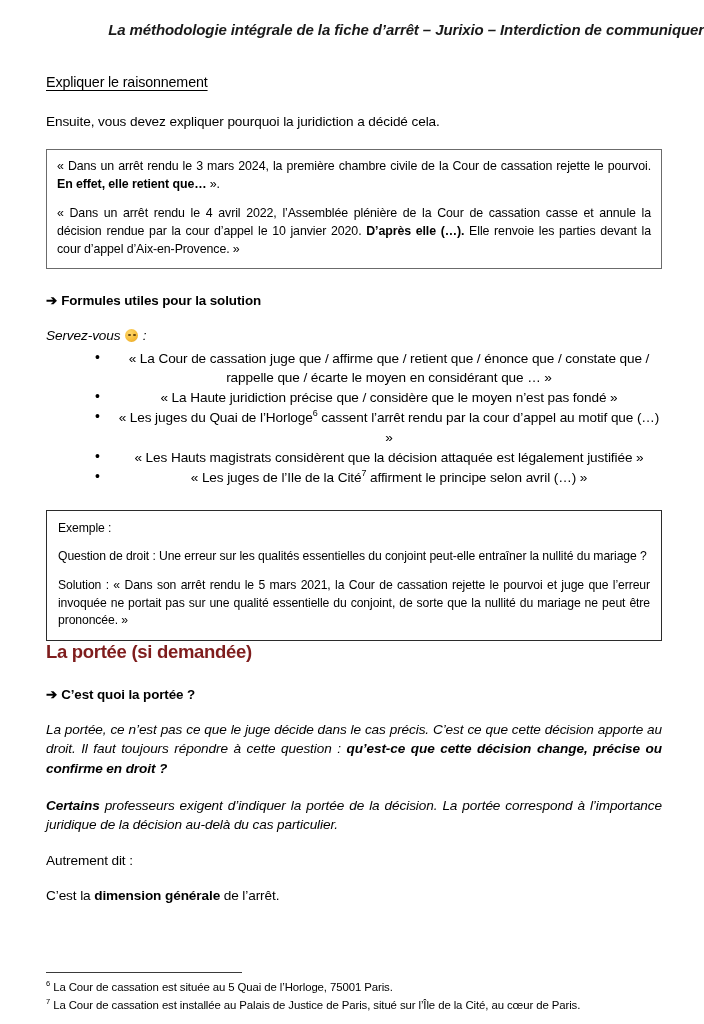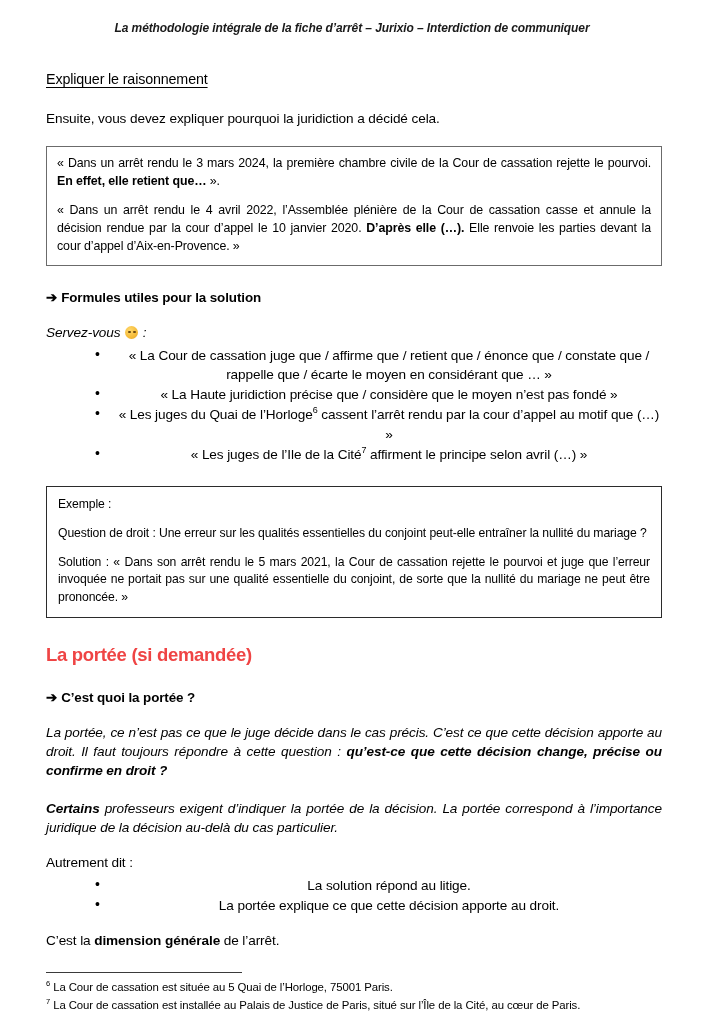--- a/index.html
+++ b/index.html
@@ -16,24 +16,24 @@
     overflow: hidden;
   }
   .page {
     width: 704px;
     height: 1024px;
     position: relative;
     box-sizing: border-box;
     padding: 0;
   }
   .doc-header {
-    text-align: center;
+    text-align: right;
     font-style: italic;
     font-weight: bold;
-    font-size: 12px;
+    font-size: 15px;
     letter-spacing: -0.1px;
     padding-top: 21px;
     color: #1a1a1a;
   }
   .content {
     padding: 0 42px 0 46px;
   }
   .h-underline {
     font-size: 14.3px;
     text-decoration: underline;
@@ -100,24 +100,23 @@
   }
   ul.bullets li::before {
     content: "\2022";
     position: absolute;
     left: 0;
     top: -1px;
     font-size: 14px;
   }
 
   .blue-head {
-    color: #ef4444;
+    color: #7f1d1d;
     font-size: 18.5px;
     font-weight: bold;
-    margin-top: 26px;
     letter-spacing: -0.3px;
   }
 
   sup {
     font-size: 0.66em;
     vertical-align: super;
     line-height: 0;
   }
 
   .emoji {
@@ -190,43 +189,40 @@
     </div>
 
     <div class="arrow-head"><span class="arrow">➔</span><span>Formules utiles pour la solution</span></div>
 
     <div class="para para-left mt-18"><span>Servez-vous </span><span class="emoji"></span><span> :</span></div>
 
     <ul class="bullets">
       <li>« La Cour de cassation juge que / affirme que / retient que / énonce que / constate que / rappelle que / écarte le moyen en considérant que … »</li>
       <li>« La Haute juridiction précise que / considère que le moyen n’est pas fondé »</li>
       <li><span>« Les juges du Quai de l’Horloge</span><sup>6</sup><span> cassent l’arrêt rendu par la cour d’appel au motif que (…) »</span></li>
+      <li>« Les Hauts magistrats considèrent que la décision attaquée est légalement justifiée »</li>
       <li><span>« Les juges de l’Ile de la Cité</span><sup>7</sup><span> affirment le principe selon avril (…) »</span></li>
     </ul>
 
     <div class="quote-box example">
       <p>Exemple :</p>
       <p>Question de droit : Une erreur sur les qualités essentielles du conjoint peut-elle entraîner la nullité du mariage ?</p>
       <p>Solution : « Dans son arrêt rendu le 5 mars 2021, la Cour de cassation rejette le pourvoi et juge que l’erreur invoquée ne portait pas sur une qualité essentielle du conjoint, de sorte que la nullité du mariage ne peut être prononcée. »</p>
     </div>
 
     <div class="blue-head">La portée (si demandée)</div>
 
     <div class="arrow-head"><span class="arrow">➔</span><span>C’est quoi la portée ?</span></div>
 
     <div class="para mt-18"><span>La portée, ce n’est pas ce que le juge décide dans le cas précis. C’est ce que cette décision apporte au droit. Il faut toujours répondre à cette question : </span><b>qu’est-ce que cette décision change, précise ou confirme en droit ?</b></div>
 
     <div class="para mt-18"><b>Certains</b><span> professeurs exigent d’indiquer la portée de la décision. La portée correspond à l’importance juridique de la décision au-delà du cas particulier.</span></div>
 
     <div class="para para-left mt-16">Autrement dit :</div>
 
-    <ul class="bullets">
-      <li>La solution répond au litige.</li>
-      <li>La portée explique ce que cette décision apporte au droit.</li>
-    </ul>
 
     <div class="para para-left mt-16"><span>C’est la </span><b>dimension générale</b><span> de l’arrêt.</span></div>
 
   </div>
 
   <div class="footnotes">
     <div class="fn-sep"></div>
     <p><sup>6</sup> <span>La Cour de cassation est située au 5 Quai de l’Horloge, 75001 Paris.</span></p>
     <p><sup>7</sup> <span>La Cour de cassation est installée au Palais de Justice de Paris, situé sur l’Île de la Cité, au cœur de Paris.</span></p>
   </div>

